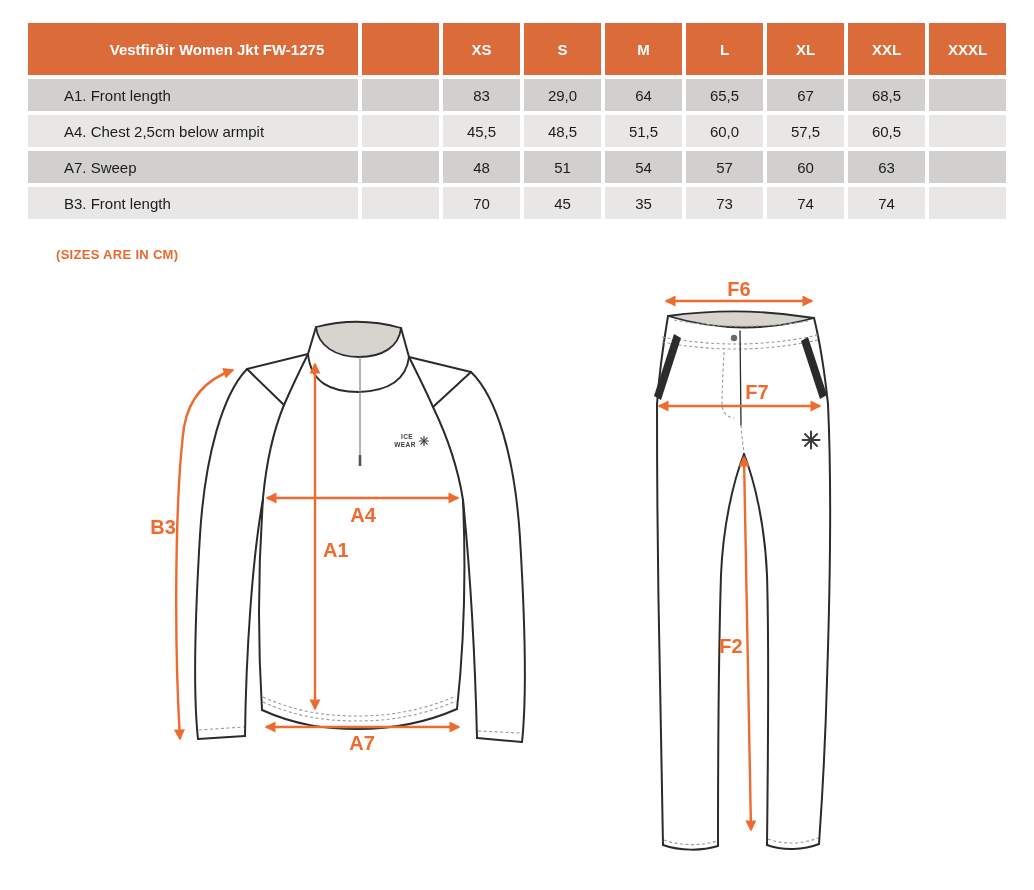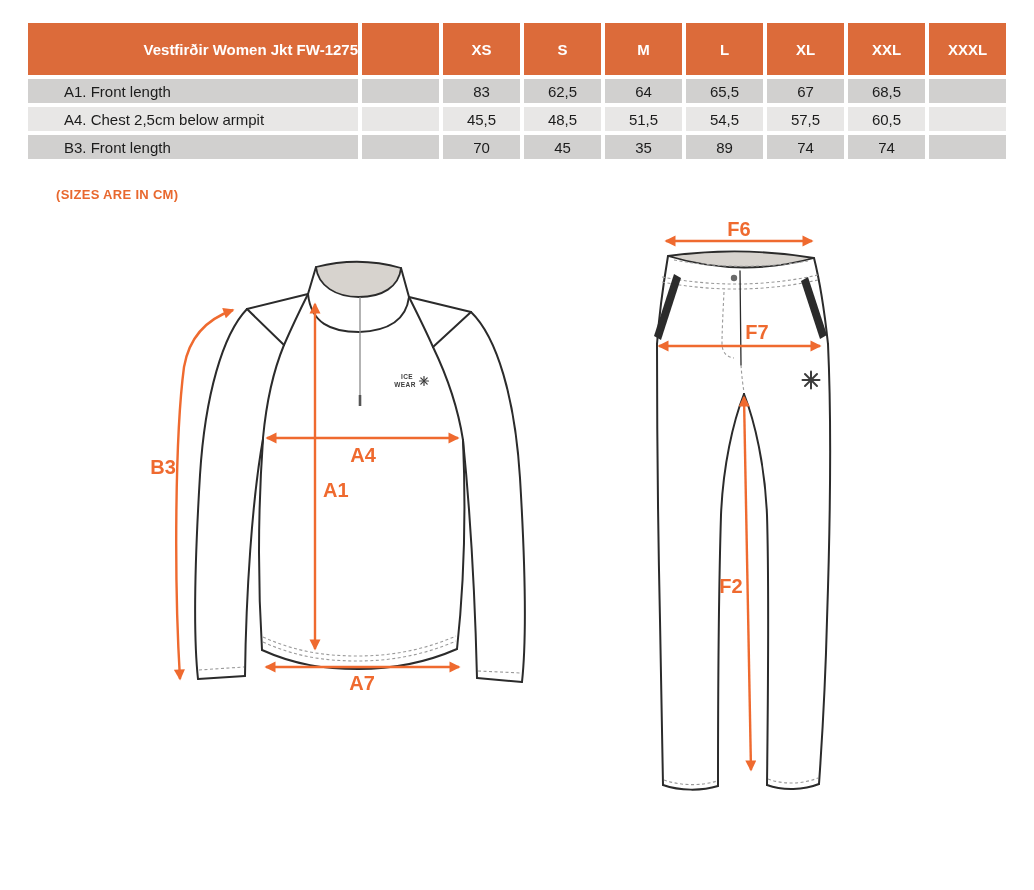--- a/index.html
+++ b/index.html
@@ -1,22 +1,22 @@
 <!DOCTYPE html>
 <html><head>
 <meta charset="utf-8">
 <style>
   html,body{margin:0;padding:0;background:#ffffff;}
   body{width:1034px;height:890px;font-family:"Liberation Sans",sans-serif;overflow:hidden;}
   .wrap{padding:23px 28px 0 28px;}
 
   table.size-chart{border-collapse:separate;border-spacing:4px;table-layout:fixed;width:986px;margin:-4px 0 0 -4px;}
   table.size-chart th{background:#DC6B3A;color:#ffffff;font-weight:bold;font-size:15px;height:52px;padding:0;}
-  table.size-chart th.lbl{text-align:right;padding-left:48px;}
-  table.size-chart td{font-size:15px;color:#1c1c1c;height:24px;text-align:center;padding:0;}
+  table.size-chart th.lbl{text-align:center;padding-left:48px;}
+  table.size-chart td{font-size:15px;color:#1c1c1c;height:32px;text-align:center;padding:0;}
   table.size-chart tbody tr:nth-child(odd) td{background:#D1D0CF;}
   table.size-chart tbody tr:nth-child(even) td{background:#E8E7E6;}
   table.size-chart td.lbl{text-align:left;padding-left:36px;}
 
   .note{margin:24px 0 0 28px;color:#E8682E;font-weight:bold;font-size:13px;letter-spacing:.3px;height:15px;}
 
   .diagram-box{margin-top:13px;}
   .g{stroke:#2b2b2b;stroke-width:2;fill:none;stroke-linecap:round;stroke-linejoin:round;}
   .gthin{stroke:#2b2b2b;stroke-width:1.3;fill:none;stroke-linecap:round;}
   .gfill{fill:#D7D3CE;stroke:#2b2b2b;stroke-width:1.8;stroke-linejoin:round;}
@@ -55,45 +55,56 @@
         <th>XL</th>
         <th>XXL</th>
         <th>XXXL</th>
       </tr>
     </thead>
     <tbody>
       <tr>
         <td class="lbl">A1. Front length</td>
         <td></td>
         <td>83</td>
-        <td>62,5</td>
+        <td>29,0</td>
         <td>64</td>
         <td>65,5</td>
         <td>67</td>
         <td>68,5</td>
         <td></td>
       </tr>
       <tr>
         <td class="lbl">A4. Chest 2,5cm below armpit</td>
         <td></td>
         <td>45,5</td>
         <td>48,5</td>
         <td>51,5</td>
-        <td>54,5</td>
+        <td>60,0</td>
         <td>57,5</td>
         <td>60,5</td>
+        <td></td>
+      </tr>
+      <tr>
+        <td class="lbl">A7. Sweep</td>
+        <td></td>
+        <td>48</td>
+        <td>51</td>
+        <td>54</td>
+        <td>57</td>
+        <td>60</td>
+        <td>63</td>
         <td></td>
       </tr>
       <tr>
         <td class="lbl">B3. Front length</td>
         <td></td>
         <td>70</td>
         <td>45</td>
         <td>35</td>
-        <td>89</td>
+        <td>73</td>
         <td>74</td>
         <td>74</td>
         <td></td>
       </tr>
     </tbody>
   </table>
 
   <div class="note">(SIZES ARE IN CM)</div>
 
   <div class="diagram-box">

